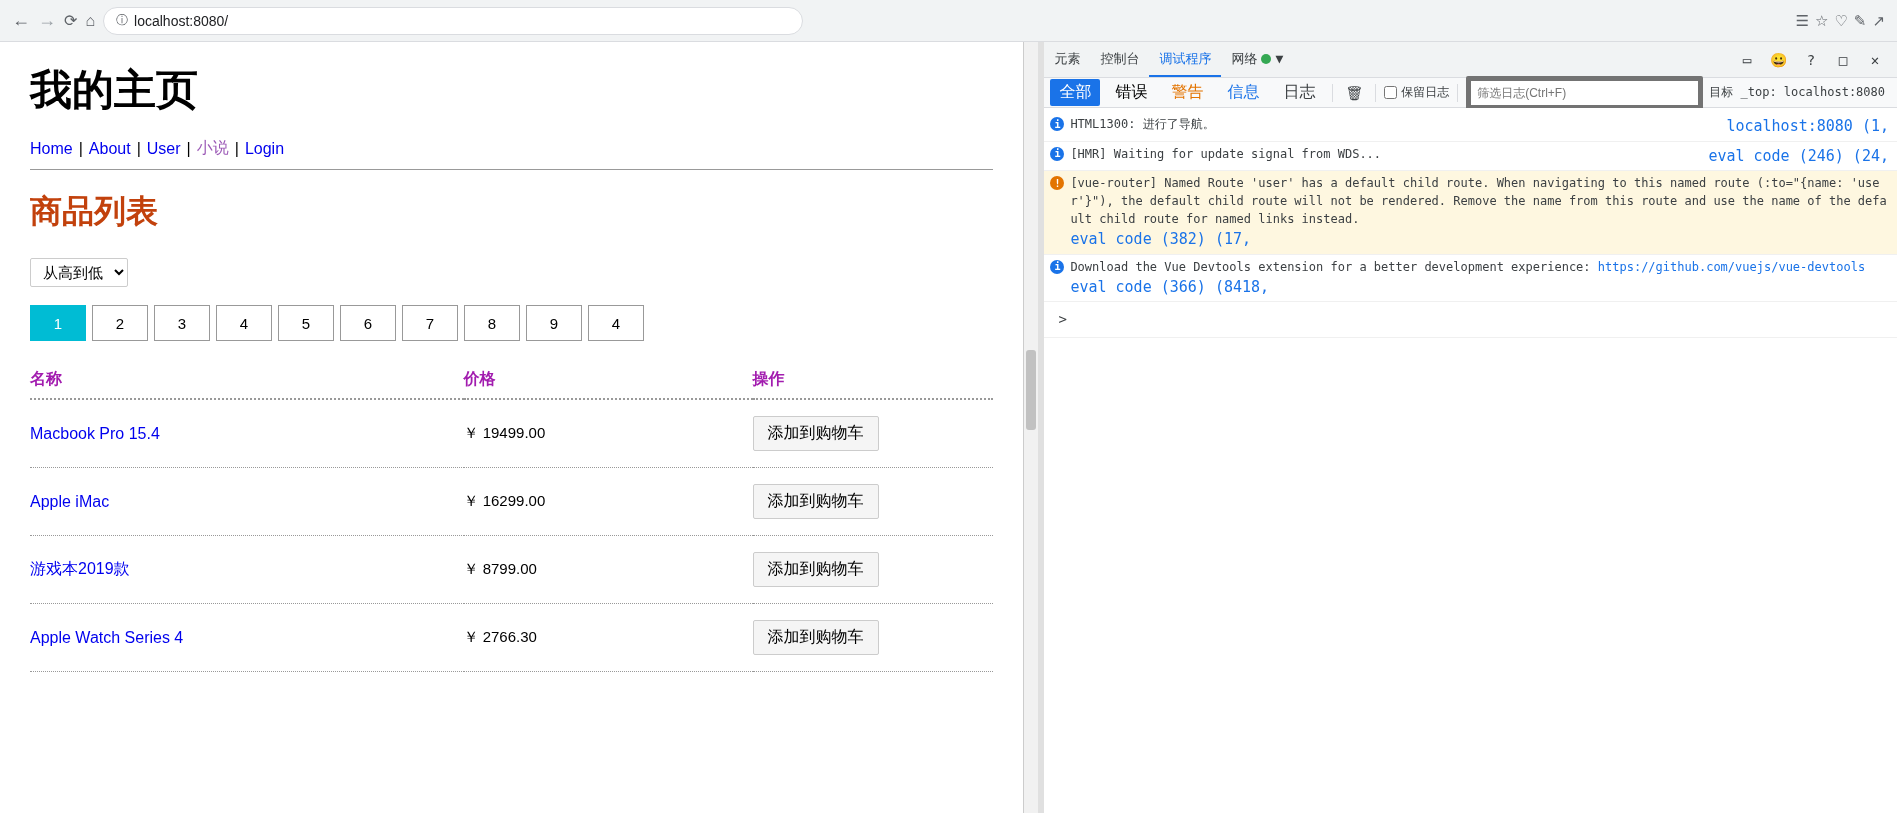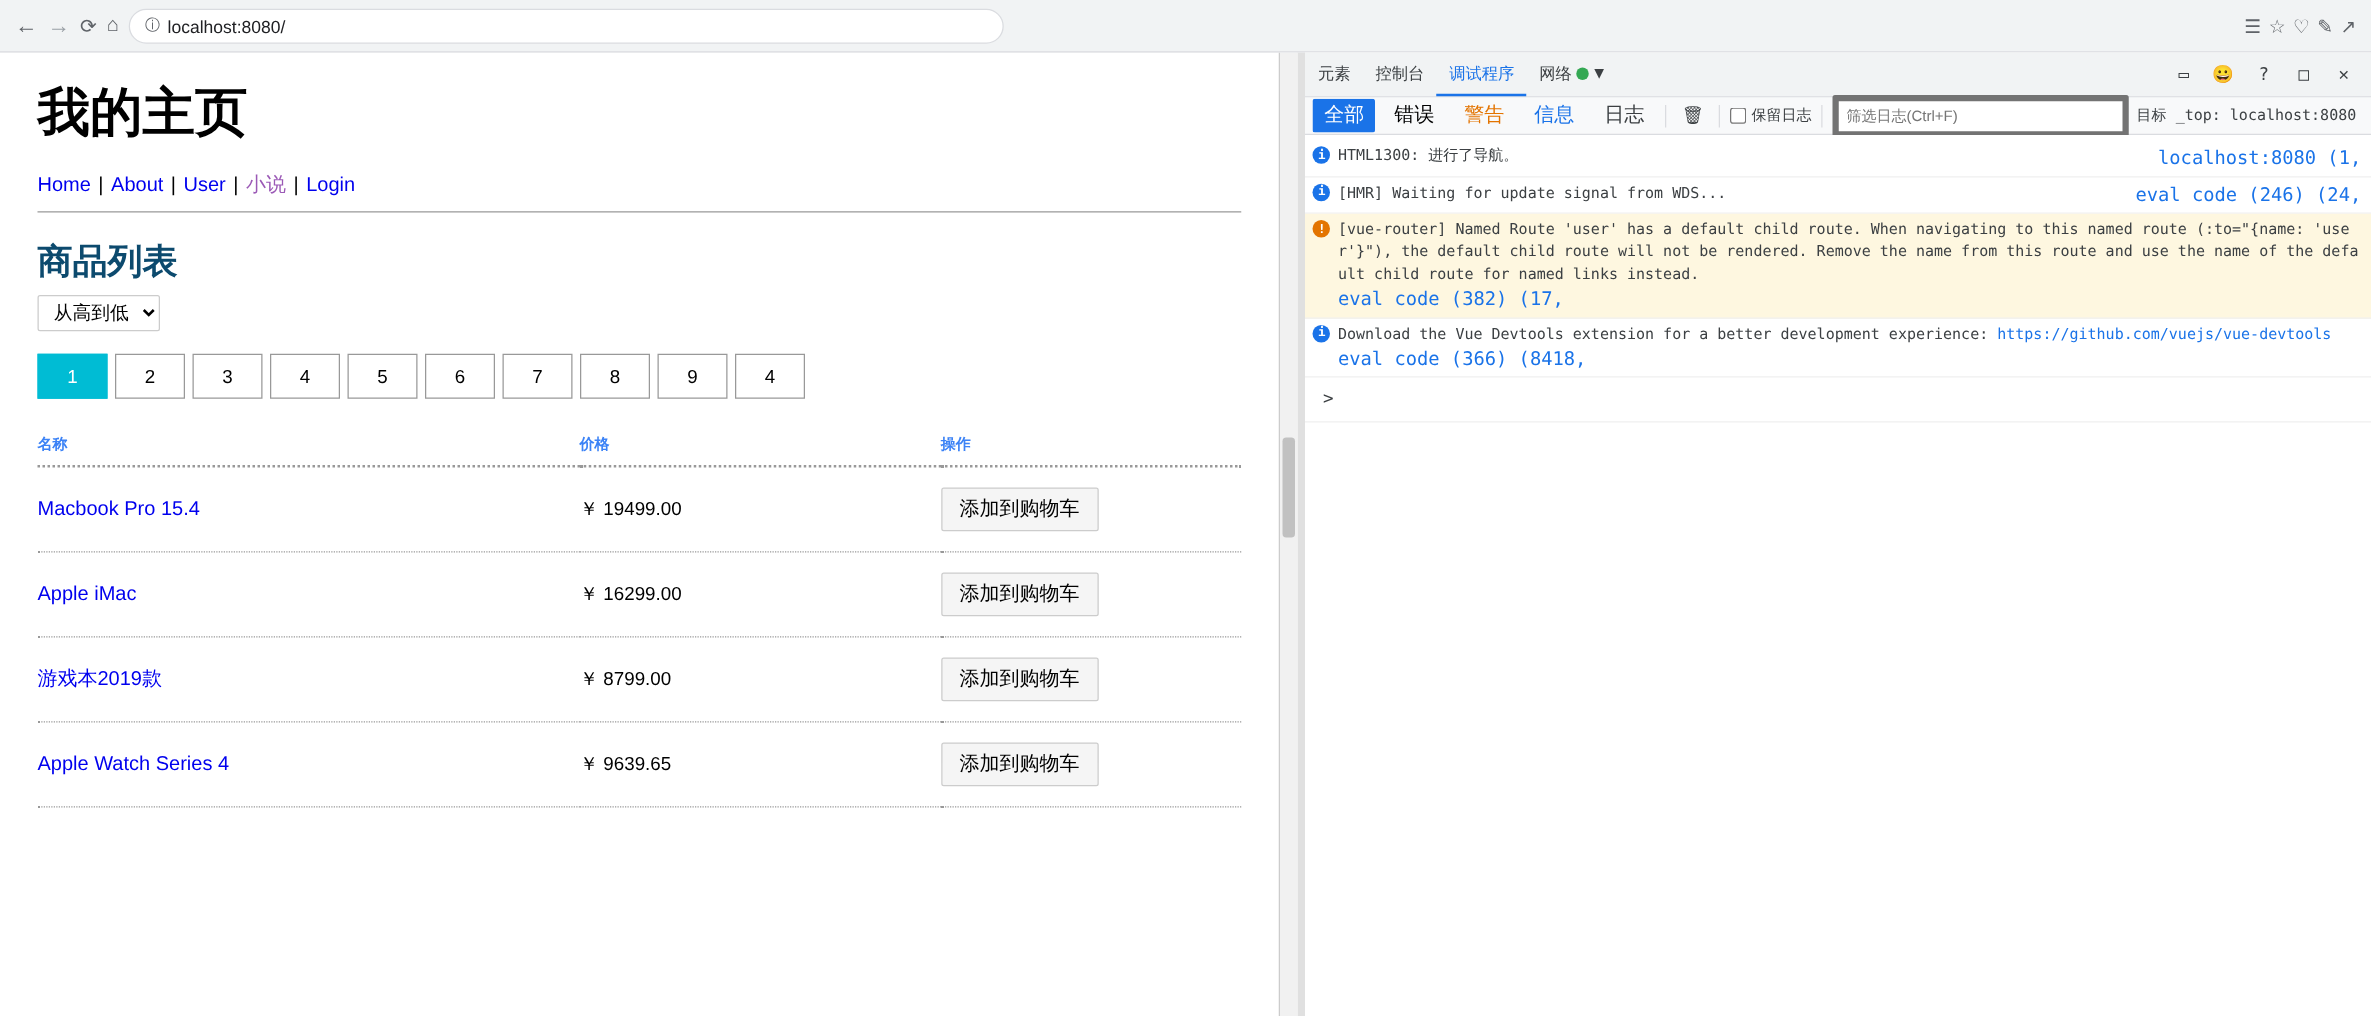--- a/index.html
+++ b/index.html
@@ -41,24 +41,24 @@
     }
 
     hr.nav-divider {
       border: none;
       border-top: 1px solid #999;
       margin-bottom: 20px;
     }
 
     
     .section-title {
-      font-size: 28px;
+      font-size: 32px;
       font-weight: bold;
-      margin-bottom: 8px;
-      color: #0c4a6e;
+      margin-bottom: 24px;
+      color: #c2410c;
     }
 
     
     .sort-dropdown {
       margin-bottom: 18px;
     }
     .sort-dropdown select {
       font-size: 15px;
       padding: 4px 8px;
       border: 1px solid #ccc;
@@ -90,25 +90,25 @@
       color: #fff;
       border-color: #00bcd4;
     }
 
     
     .product-table {
       width: 100%;
       border-collapse: collapse;
     }
     .product-table thead tr th {
-      font-size: 12px;
+      font-size: 16px;
       font-weight: bold;
       padding: 8px 0;
       text-align: left;
-      color: #3b82f6;
+      color: #a21caf;
       border-bottom: 2px dotted #999;
     }
     .product-table thead tr th:nth-child(1) { width: 45%; }
     .product-table thead tr th:nth-child(2) { width: 30%; }
     .product-table thead tr th:nth-child(3) { width: 25%; }
 
     .product-table tbody tr td {
       padding: 16px 0;
       border-bottom: 1px dotted #999;
       font-size: 15px;
@@ -429,21 +429,21 @@
             <td>￥  16299.00</td>
             <td><button class="add-to-cart-btn">添加到购物车</button></td>
           </tr>
           <tr>
             <td><a href="#">游戏本2019款</a></td>
             <td>￥  8799.00</td>
             <td><button class="add-to-cart-btn">添加到购物车</button></td>
           </tr>
           <tr>
             <td><a href="#">Apple Watch Series 4</a></td>
-            <td>￥  9639.65</td>
+            <td>￥  2766.30</td>
             <td><button class="add-to-cart-btn">添加到购物车</button></td>
           </tr>
         </tbody>
       </table>
     </div>
 
     <div class="scrollbar-area">
       <div class="scrollbar-thumb"></div>
     </div>
 

